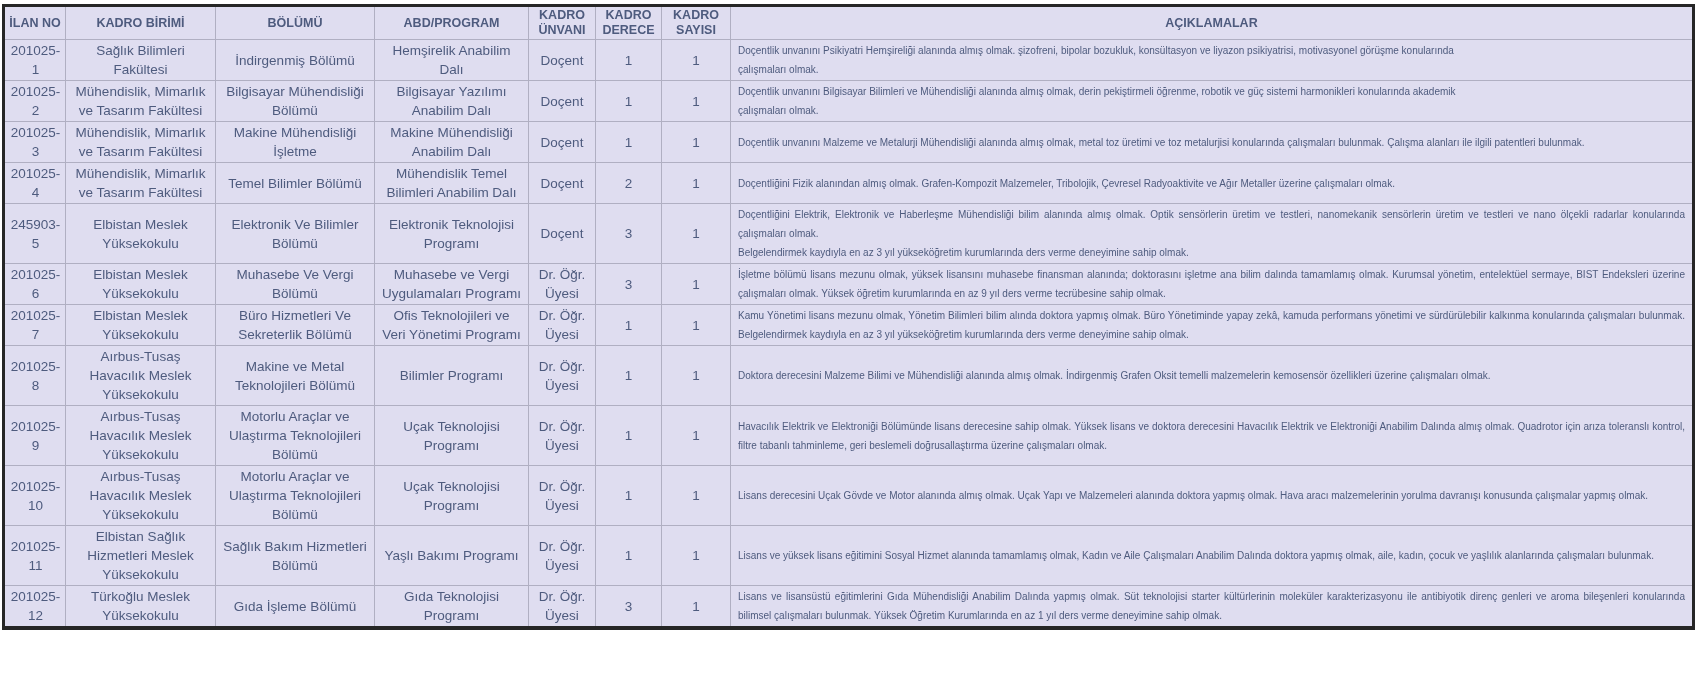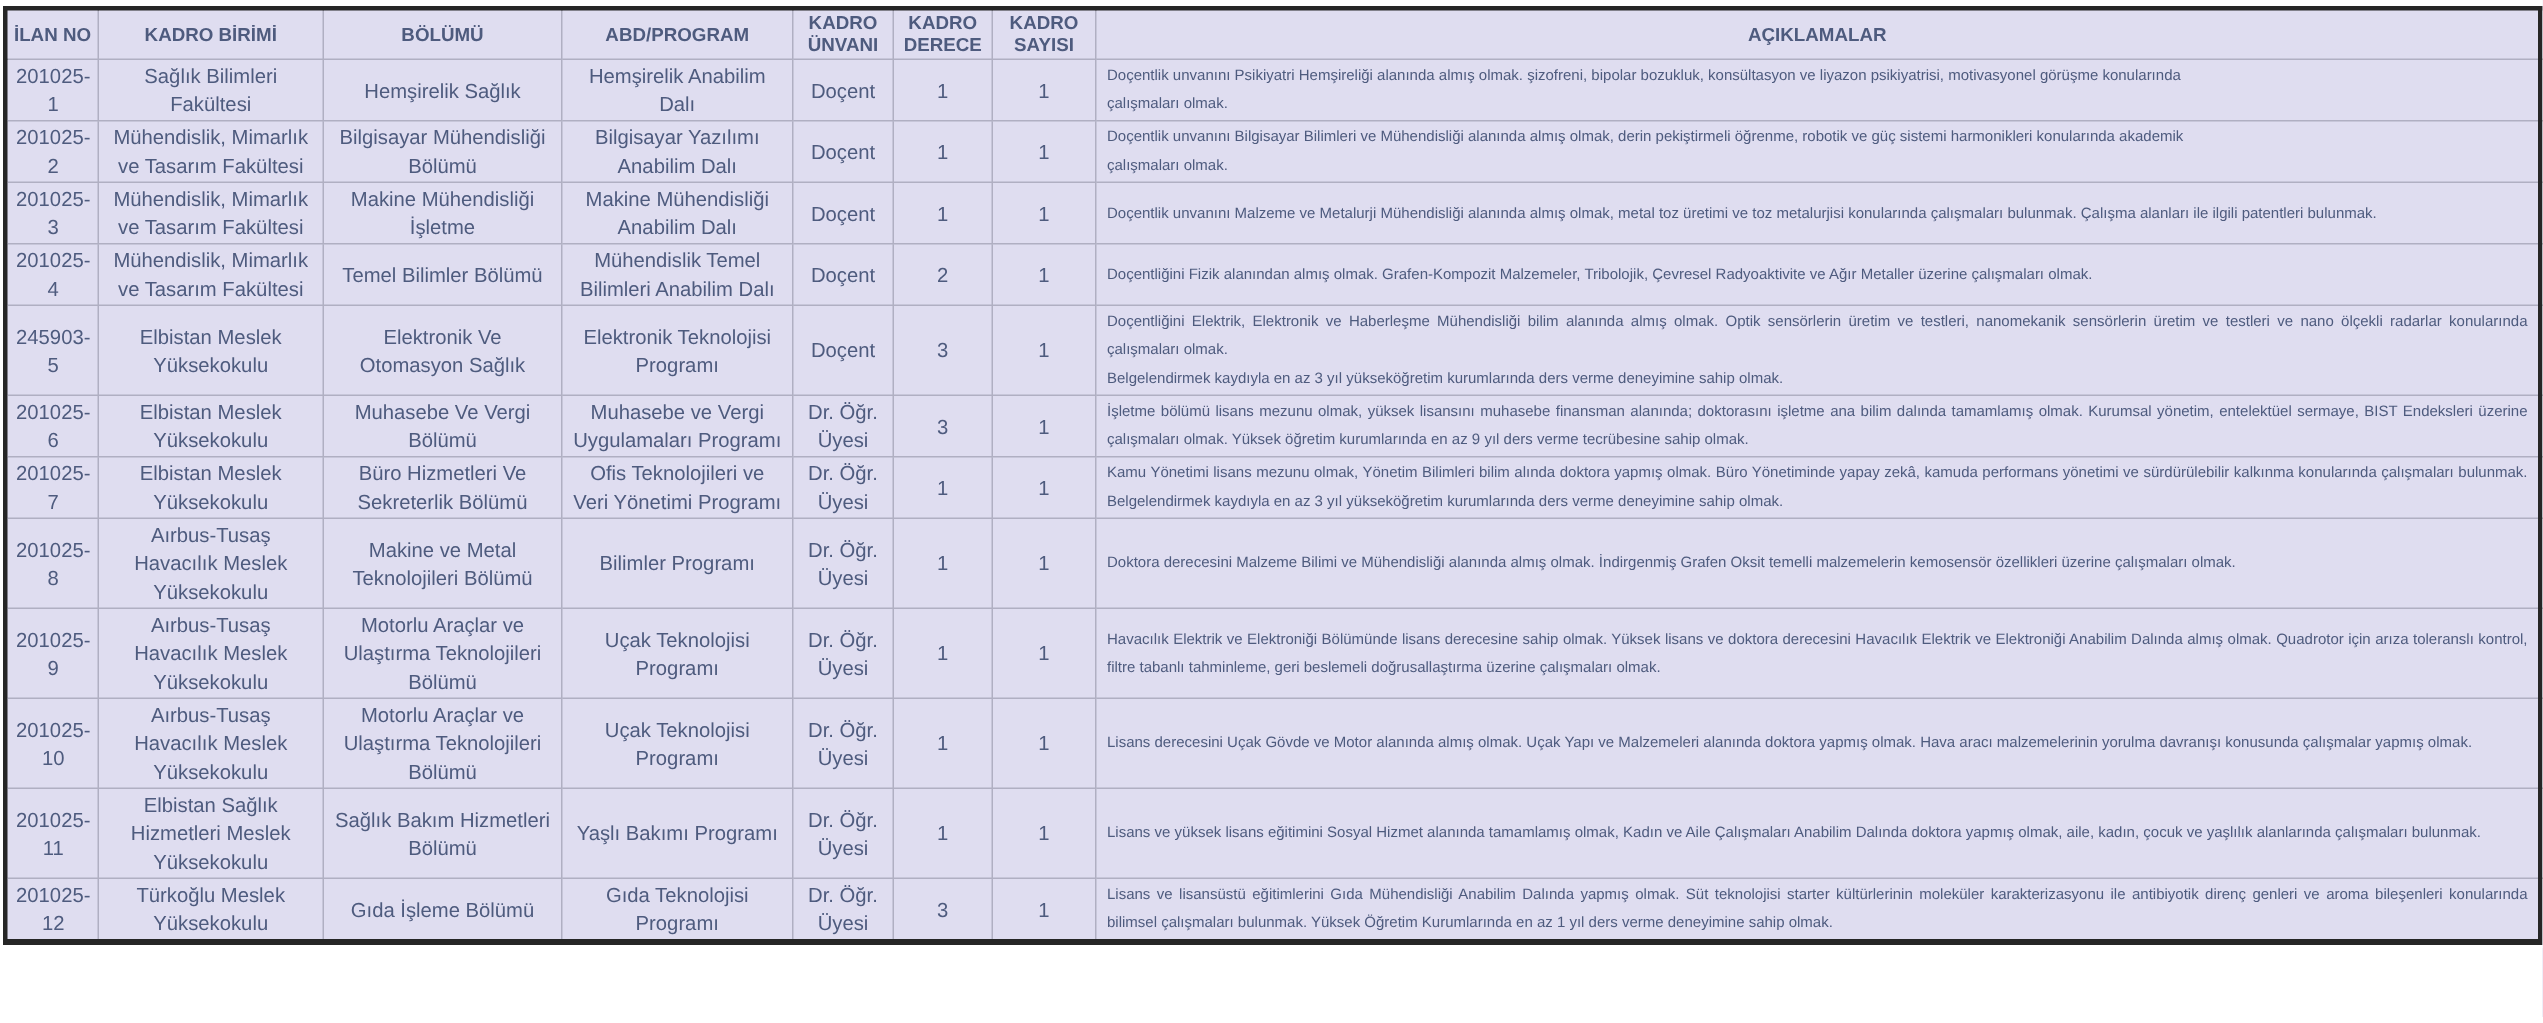--- a/index.html
+++ b/index.html
@@ -77,21 +77,21 @@
           <th class="c4">KADRO ÜNVANI</th>
           <th class="c5">KADRO DERECE</th>
           <th class="c6">KADRO SAYISI</th>
           <th class="c7">AÇIKLAMALAR</th>
         </tr>
     </thead>
     <tbody>
         <tr>
           <td class="c0">201025-1</td>
           <td class="c1">Sağlık Bilimleri Fakültesi</td>
-          <td class="c2">Hemşirelik Sağlık</td>
+          <td class="c2">İndirgenmiş Bölümü</td>
           <td class="c3">Hemşirelik Anabilim Dalı</td>
           <td class="c4">Doçent</td>
           <td class="c5">1</td>
           <td class="c6">1</td>
           <td class="c7">Doçentlik unvanını Psikiyatri Hemşireliği alanında almış olmak. şizofreni, bipolar bozukluk, konsültasyon ve liyazon psikiyatrisi, motivasyonel görüşme konularında
 çalışmaları olmak.</td>
         </tr>
         <tr>
           <td class="c0">201025-2</td>
           <td class="c1">Mühendislik, Mimarlık ve Tasarım Fakültesi</td>
@@ -119,21 +119,21 @@
           <td class="c2">Temel Bilimler Bölümü</td>
           <td class="c3">Mühendislik Temel Bilimleri Anabilim Dalı</td>
           <td class="c4">Doçent</td>
           <td class="c5">2</td>
           <td class="c6">1</td>
           <td class="c7">Doçentliğini Fizik alanından almış olmak. Grafen-Kompozit Malzemeler, Tribolojik, Çevresel Radyoaktivite ve Ağır Metaller üzerine çalışmaları olmak.</td>
         </tr>
         <tr>
           <td class="c0">245903-5</td>
           <td class="c1">Elbistan Meslek Yüksekokulu</td>
-          <td class="c2">Elektronik Ve Otomasyon Sağlık</td>
+          <td class="c2">Elektronik Ve Bilimler Bölümü</td>
           <td class="c3">Elektronik Teknolojisi Programı</td>
           <td class="c4">Doçent</td>
           <td class="c5">3</td>
           <td class="c6">1</td>
           <td class="c7">Doçentliğini Elektrik, Elektronik ve Haberleşme Mühendisliği bilim alanında almış olmak. Optik sensörlerin üretim ve testleri, nanomekanik sensörlerin üretim ve testleri ve nano ölçekli radarlar konularında çalışmaları olmak.
 Belgelendirmek kaydıyla en az 3 yıl yükseköğretim kurumlarında ders verme deneyimine sahip olmak.</td>
         </tr>
         <tr>
           <td class="c0">201025-6</td>
           <td class="c1">Elbistan Meslek Yüksekokulu</td>

